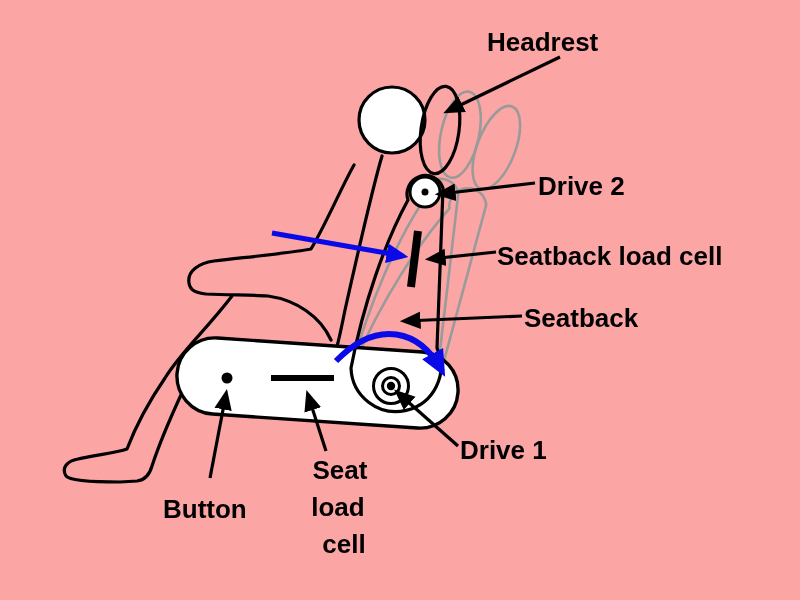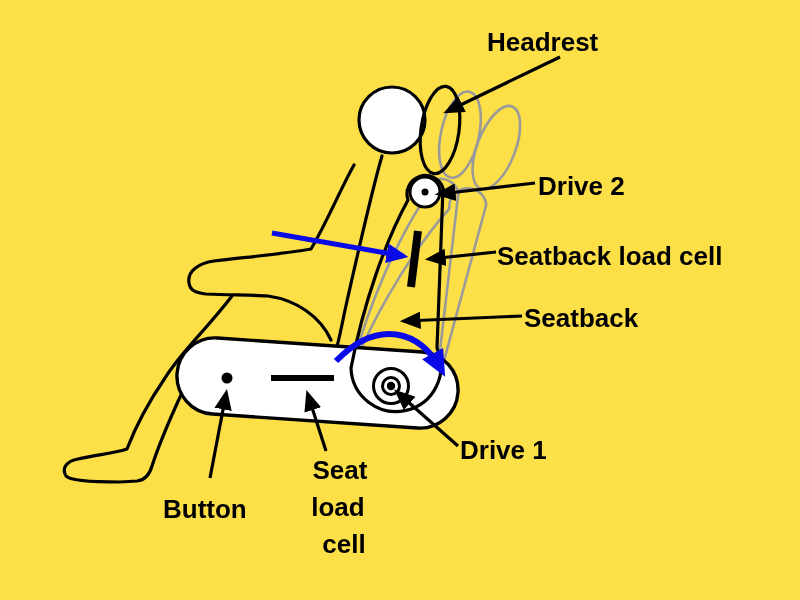--- a/index.html
+++ b/index.html
@@ -16,21 +16,21 @@
   .blue-stroke{stroke:var(--blue);fill:none;}
   .blue-fill{fill:var(--blue);}
   .lbl{
     font-family:"Liberation Sans", sans-serif;
     font-size:26px;font-weight:bold;fill:var(--ink);
   }
 </style>
 </head>
 <body>
 
-<div class="stage" style="--ink: #000000; --ghost: #9a9a9a; --blue: #0a0ae8; background: #fde047;">
+<div class="stage" style="--ink: #000000; --ghost: #9a9a9a; --blue: #0a0ae8; background: #fca5a5;">
 <svg width="800" height="600" viewBox="0 0 800 600">
   <defs>
 
     <path id="sbPin" d="M 408,200
                         A 18 18 0 0 1 443,188
                         C 441,240 439,300 437,348
                         A 45 45 0 1 1 351,368
                         C 363,305 385,242 408,200 Z"></path>
     <ellipse id="hrEllipse" cx="440" cy="130" rx="19" ry="44" transform="rotate(8 440 130)"></ellipse>
     <g id="backAsm">

